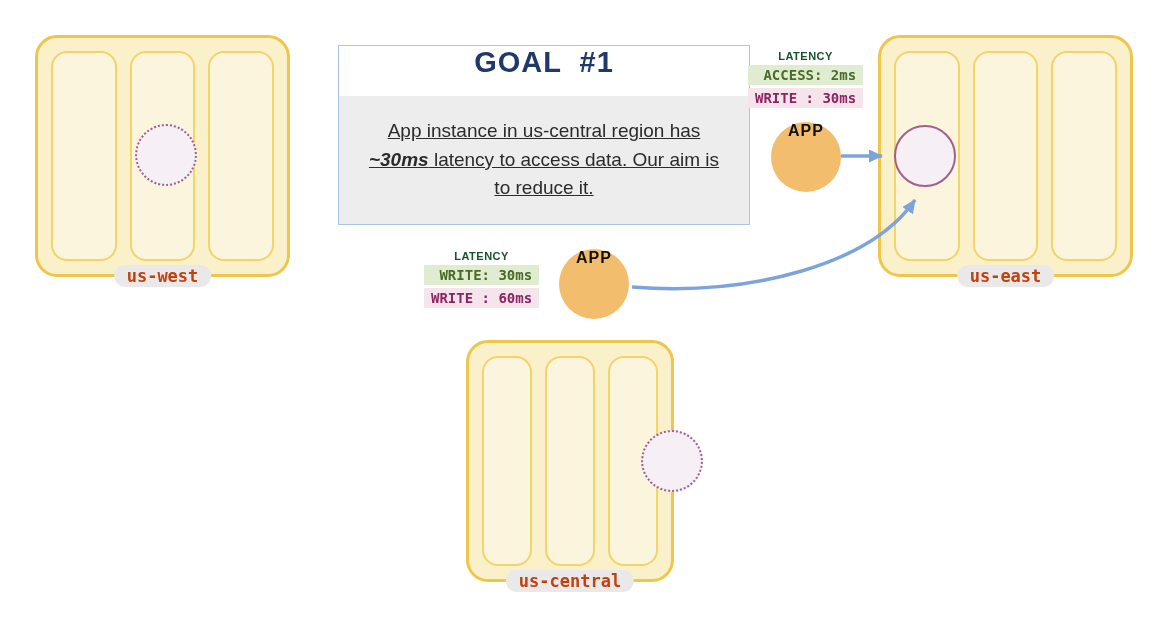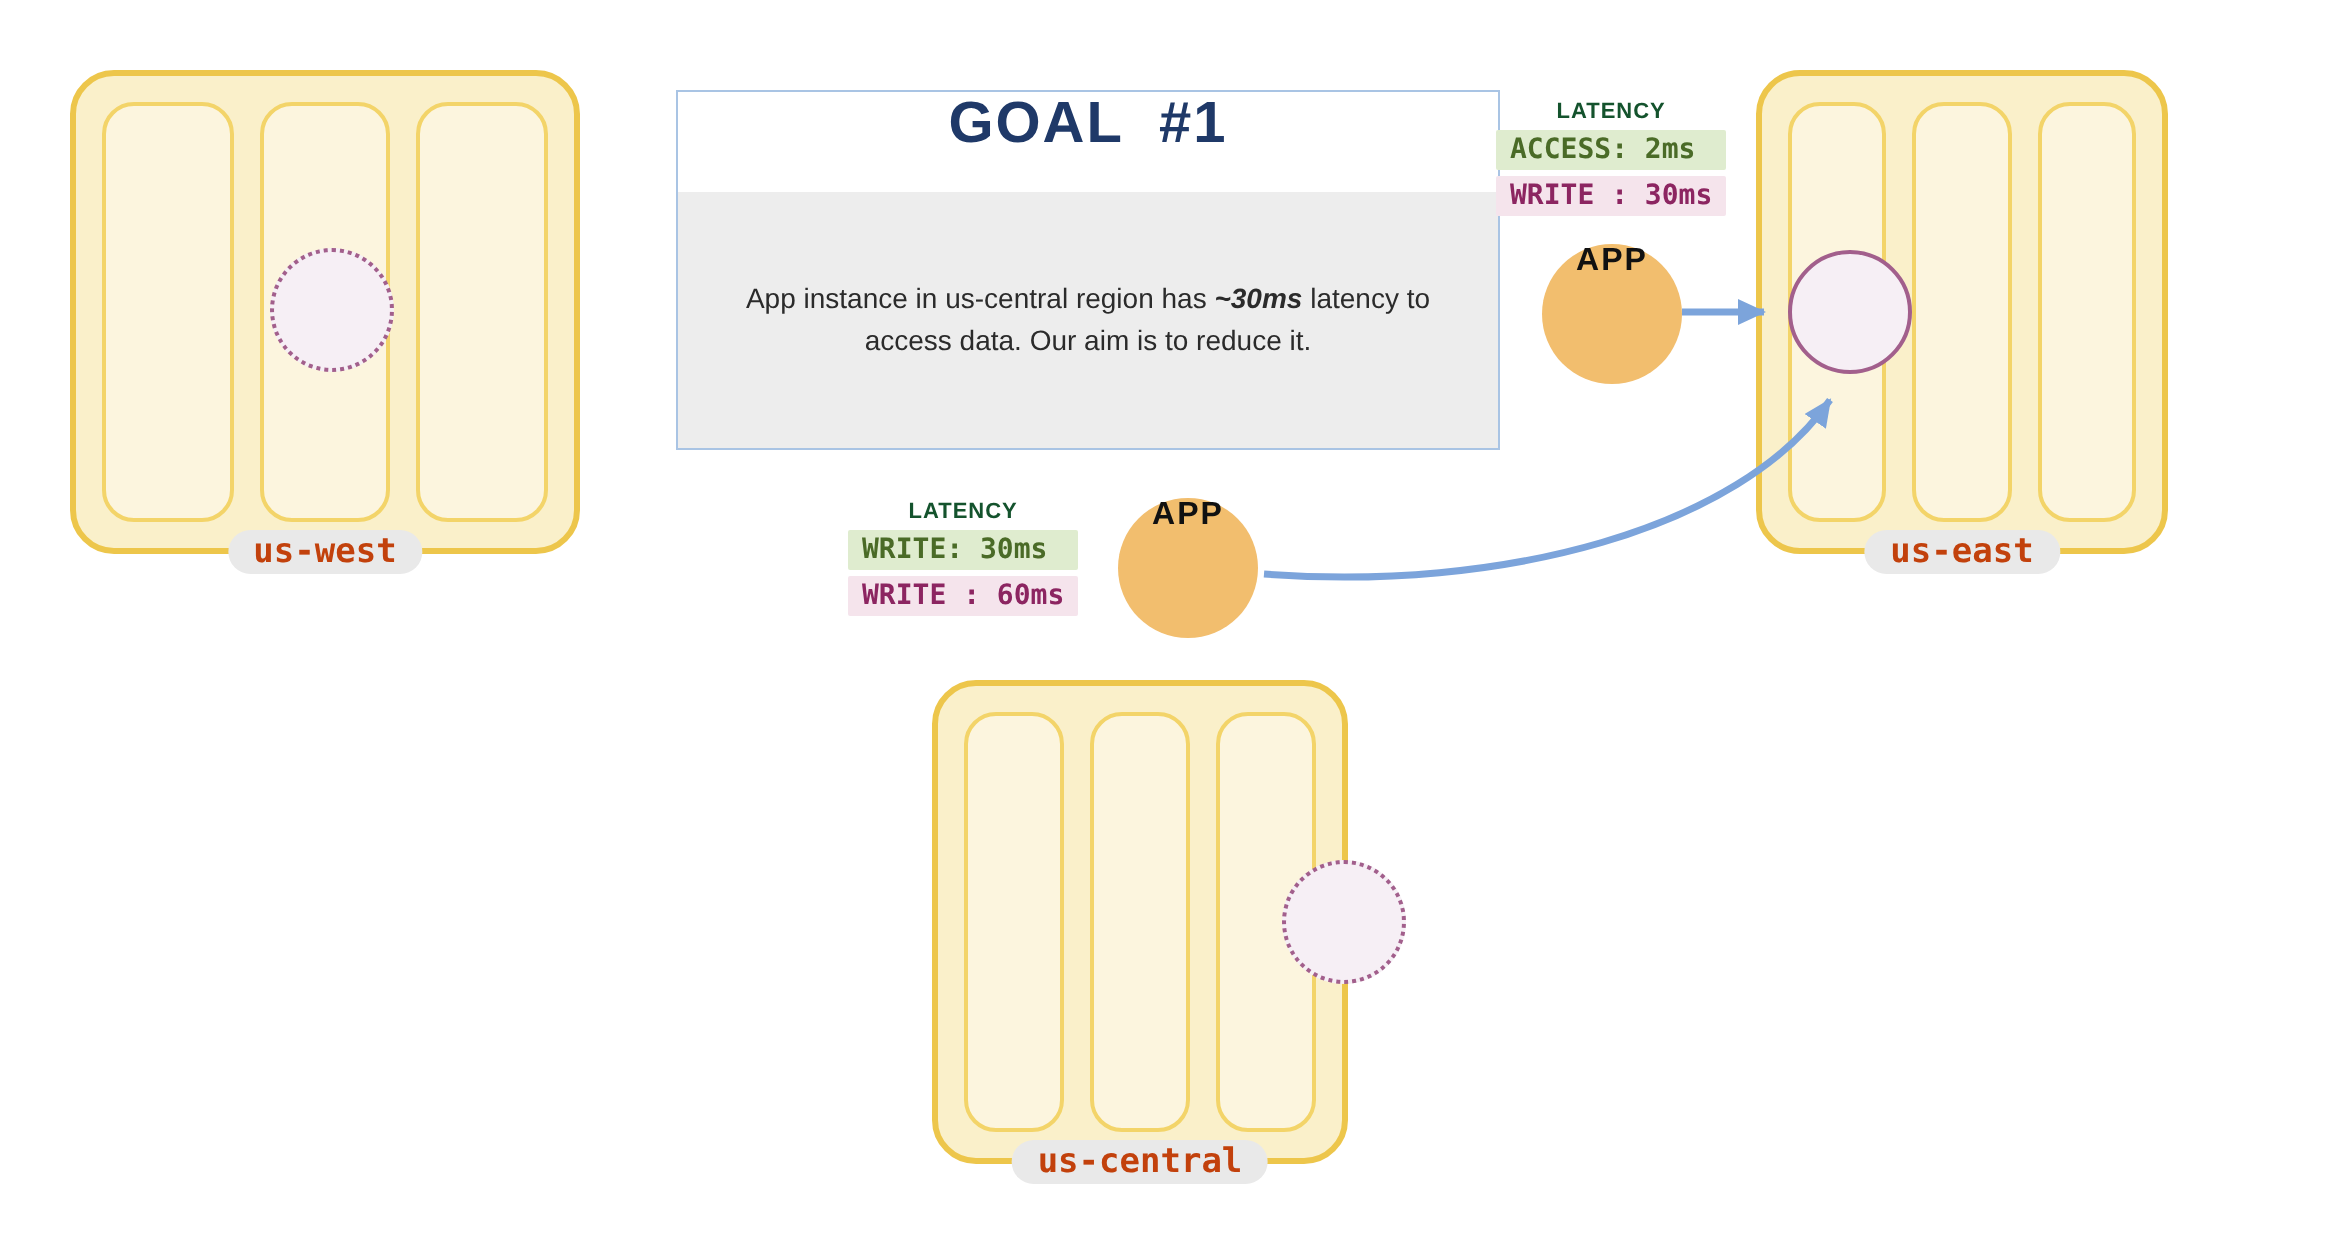--- a/index.html
+++ b/index.html
@@ -69,35 +69,35 @@
     display:flex;justify-content:center;
   }
   .goal-title{
     font-size:29px;font-weight:bold;color:var(--goal-title,#1F3968);
     letter-spacing:1px;white-space:pre;
   }
   .goal-body{
     flex:1;background:var(--goal-body-bg,#EDEDED);
     display:flex;align-items:center;justify-content:center;
     text-align:center;padding:2px 22px;
-    font-size:14px;line-height:1.5;color:#2b2b2b;
+    font-size:19px;line-height:1.5;color:#2b2b2b;text-decoration:underline;
   }
   .goal-body .em{font-weight:bold;font-style:italic;}
 
   
   .latency{position:absolute;z-index:6;}
   .latency-title{
     text-align:center;font-weight:bold;font-size:11px;color:#14532d;
     letter-spacing:0.5px;margin-bottom:3px;
   }
   .latency-row{
     font-family:"DejaVu Sans Mono",monospace;font-weight:bold;font-size:14px;
     white-space:pre;padding:2px 7px;margin-bottom:3px;border-radius:1px;
   }
-  .latency-row.access{background:var(--latency-access-bg,#DFECCF);color:var(--latency-access-text,#4A6B27);}
+  .latency-row.access{background:var(--latency-access-bg,#DFECCF);color:var(--latency-access-text,#4A6B27);text-align:right;}
   .latency-row.write{background:var(--latency-write-bg,#F5E4EC);color:var(--latency-write-text,#8C2561);}
 
   
   .app-circle{
     position:absolute;width:70px;height:70px;border-radius:50%;
     background:var(--app-circle,#F2BE6E);
     display:flex;align-items:flex-start;justify-content:center;
     font-weight:bold;font-size:16px;letter-spacing:1px;color:#111;
     z-index:6;
   }
@@ -109,21 +109,21 @@
 
 <div class="canvas">
 
   <div class="region" style="left:35px;top:35px;width:255px;height:242px">
     <div class="zone"></div>
     <div class="zone"></div>
     <div class="zone"></div>
     <div class="region-label">us-west</div>
   </div>
 
-  <div class="region" style="left:878px;top:35px;width:206px;height:242px">
+  <div class="region" style="left:878px;top:35px;width:255px;height:242px">
     <div class="zone"></div>
     <div class="zone"></div>
     <div class="zone"></div>
     <div class="region-label">us-east</div>
   </div>
 
   <div class="region" style="left:466px;top:340px;width:208px;height:242px">
     <div class="zone"></div>
     <div class="zone"></div>
     <div class="zone"></div>

